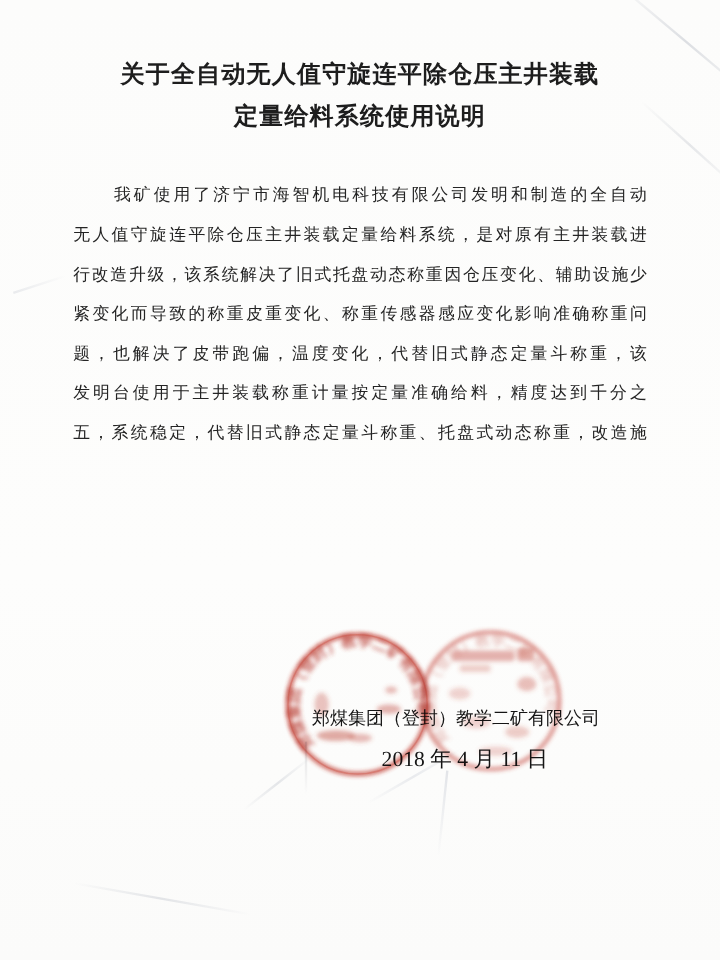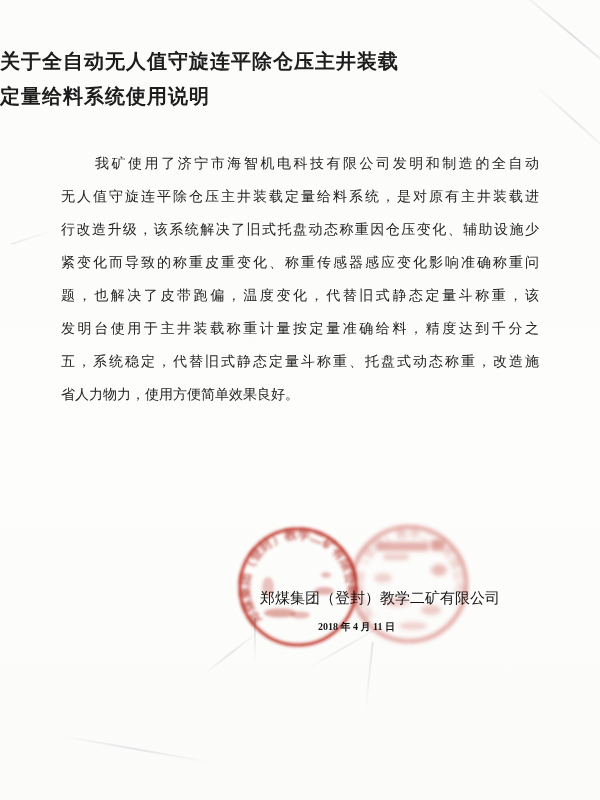--- a/index.html
+++ b/index.html
@@ -34,21 +34,21 @@
         background: linear-gradient(180deg, rgba(150,150,158,.28), transparent); }
   .c7 { left: 10px; top: 236px; width: 46px; height: 2px;
         background: linear-gradient(90deg, rgba(178,184,196,.26), transparent);
         transform: rotate(-18deg); }
   .c8 { left: 300px; top: 646px; width: 90px; height: 2px;
         background: linear-gradient(90deg, transparent, rgba(178,184,198,.26), transparent);
         transform: rotate(-30deg); }
 
   .title-line {
     position: absolute; left: 0; width: 600px;
-    text-align: left; color: #1d1d1d;
+    text-align: center; color: #1d1d1d;
     font-size: 20px; font-weight: 700; letter-spacing: 1px;
     white-space: nowrap;
   }
   .title-1 { top: 48px; }
   .title-2 { top: 83px; }
 
   .body-text {
     position: absolute; left: 61px; top: 147px; width: 478px;
     font-size: 14px; color: #242424;
   }
@@ -60,22 +60,22 @@
   .bl.first { text-indent: 34px; }
   .bl.last  { text-align-last: left; }
 
   .sig-company {
     position: absolute; left: 260px; top: 589px;
     font-size: 15px; color: #151515; letter-spacing: 0px;
     white-space: nowrap; z-index: 3;
   }
   .sig-date {
     position: absolute; left: 318px; top: 620px;
-    font-size: 10px; color: #151515;
-    white-space: nowrap; z-index: 3; font-weight: bold;
+    font-size: 18px; color: #151515;
+    white-space: nowrap; z-index: 3;
   }
 
   .stamp {
     position: absolute; z-index: 4;
     mix-blend-mode: multiply; pointer-events: none;
   }
   .stamp-left  { left: 228px; top: 517px; opacity: 0.92; }
   .stamp-right { left: 339px; top: 514px; opacity: 0.70; }
 </style>
 </head>
@@ -96,21 +96,20 @@
   <div class="title-line title-2">定量给料系统使用说明</div>
 
   <div class="body-text">
     <div class="bl first">我矿使用了济宁市海智机电科技有限公司发明和制造的全自动</div>
     <div class="bl">无人值守旋连平除仓压主井装载定量给料系统，是对原有主井装载进</div>
     <div class="bl">行改造升级，该系统解决了旧式托盘动态称重因仓压变化、辅助设施少</div>
     <div class="bl">紧变化而导致的称重皮重变化、称重传感器感应变化影响准确称重问</div>
     <div class="bl">题，也解决了皮带跑偏，温度变化，代替旧式静态定量斗称重，该</div>
     <div class="bl">发明台使用于主井装载称重计量按定量准确给料，精度达到千分之</div>
     <div class="bl">五，系统稳定，代替旧式静态定量斗称重、托盘式动态称重，改造施</div>
-    <div class="bl last">省人力物力，使用方便简单效果良好。</div>
   </div>
 
   <div class="sig-company">郑煤集团（登封）教学二矿有限公司</div>
   <div class="sig-date">2018 年 4 月 11 日</div>
 
   <svg class="stamp stamp-left" width="140" height="140" viewBox="0 0 140 140">
     <defs>
       <filter id="blurL" x="-40%" y="-40%" width="180%" height="180%">
         <feGaussianBlur stdDeviation="1.6"></feGaussianBlur>
       </filter>

